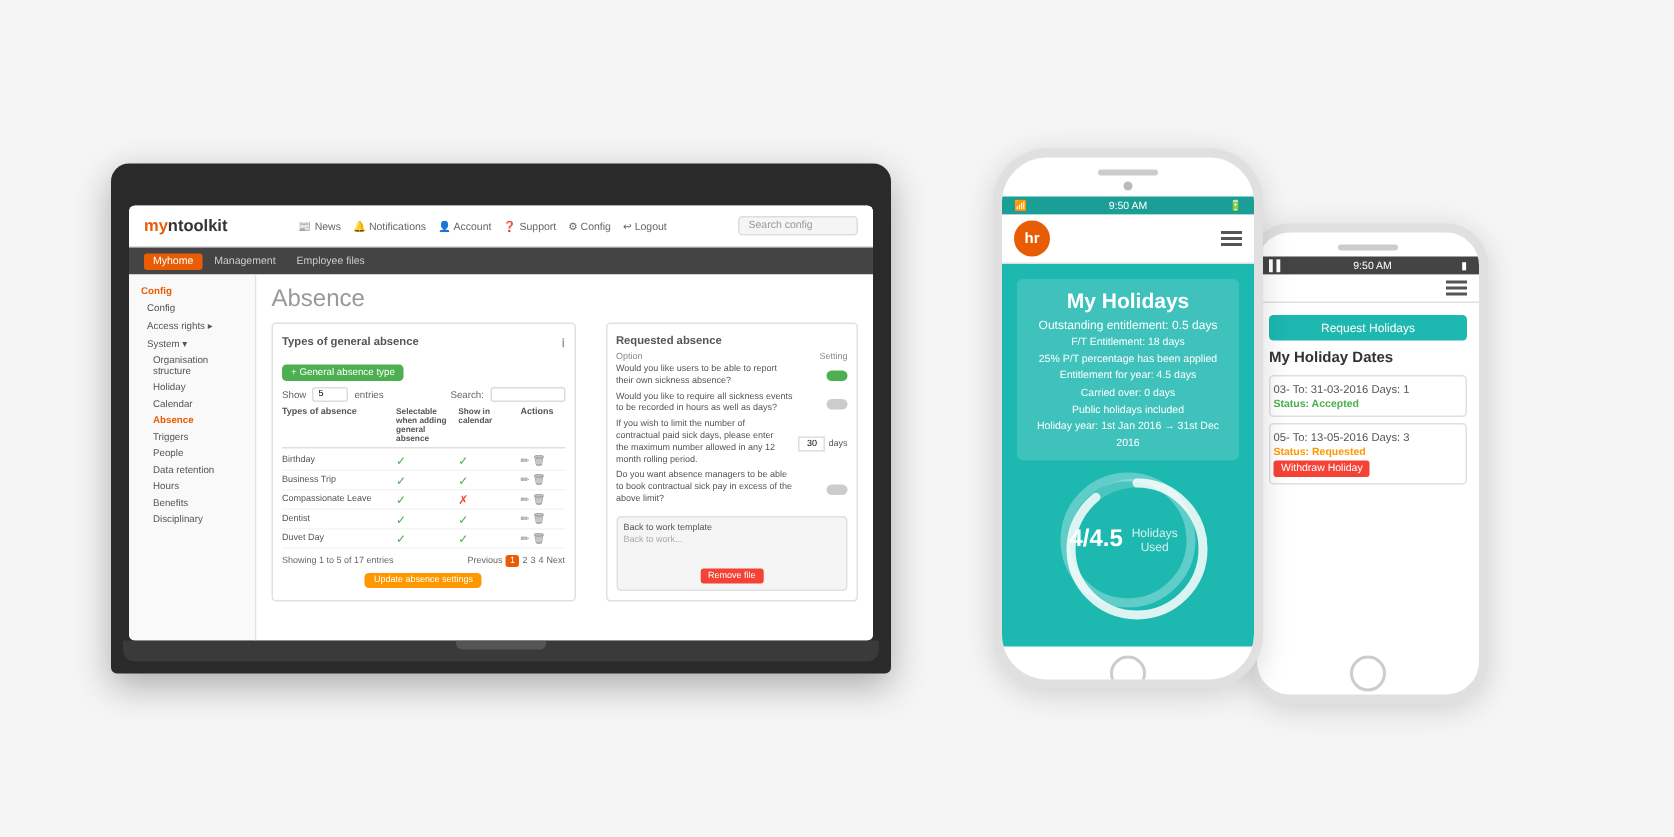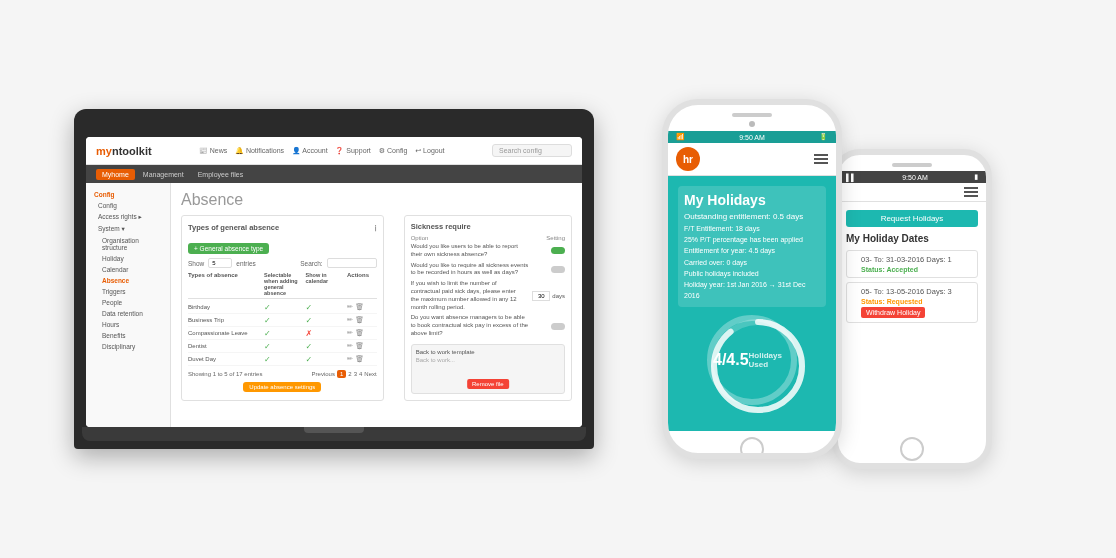--- a/index.html
+++ b/index.html
@@ -364,20 +364,21 @@
       height: 24px;
       border: 2px solid #ccc;
       border-radius: 50%;
       margin: 6px auto;
     }
 
     
     .holidays-screen {
       background: #1db8b0;
       padding: 10px;
+      text-align: center;
       color: #fff;
       height: 100%;
     }
     .holidays-header {
       background: rgba(255,255,255,0.15);
       border-radius: 4px;
       padding: 6px;
       margin-bottom: 8px;
     }
     .holidays-title {
@@ -418,21 +419,20 @@
       height: 102px;
     }
     .circle-text-main {
       font-size: 16px;
       font-weight: bold;
       color: #fff;
     }
     .circle-text-sub {
       font-size: 8px;
       color: rgba(255,255,255,0.8);
-      font-weight: bold;
     }
 
     
     .phone-navbar {
       background: #fff;
       border-bottom: 1px solid #e0e0e0;
       padding: 4px 8px;
       display: flex;
       justify-content: space-between;
       align-items: center;
@@ -482,21 +482,21 @@
     }
     .holiday-dates-title {
       font-size: 10px;
       font-weight: bold;
       color: #333;
       margin-bottom: 6px;
     }
     .holiday-entry {
       border: 1px solid #e0e0e0;
       border-radius: 3px;
-      padding: 4px 14px;
+      padding: 4px 2px;
       margin-bottom: 4px;
       font-size: 7px;
       color: #555;
     }
     .holiday-entry-dates {
       margin-bottom: 2px;
       font-size: 7.5px;
     }
     .status-accepted {
       color: #4caf50;
@@ -641,21 +641,21 @@
                 <span>2</span>
                 <span>3</span>
                 <span>4</span>
                 <span>Next</span>
               </div>
               <button class="update-btn">Update absence settings</button>
             </div>
 
             <div class="panel-right">
               <div class="panel-title">
-                <span>Sickness require</span>
+                <span>Requested absence</span>
               </div>
               <div style="display:flex;justify-content:space-between;margin-bottom:2px;font-size:6px;color:#888;">
                 <span>Option</span>
                 <span>Setting</span>
               </div>
               <div class="sickness-option">
                 <span style="max-width:120px;line-height:1.3">Would you like users to be able to report their own sickness absence?</span>
                 <div class="toggle"></div>
               </div>
               <div class="sickness-option">

